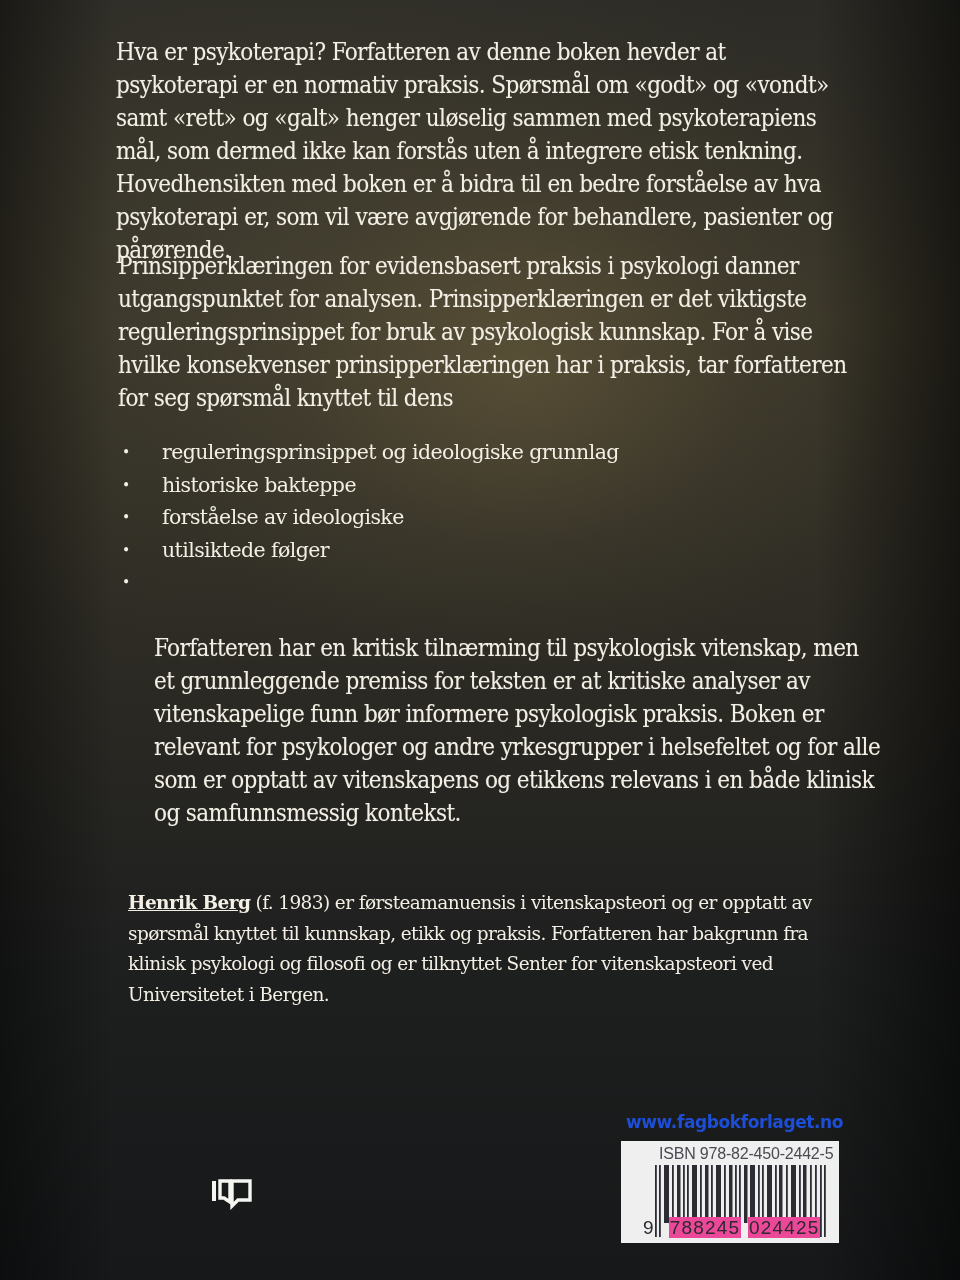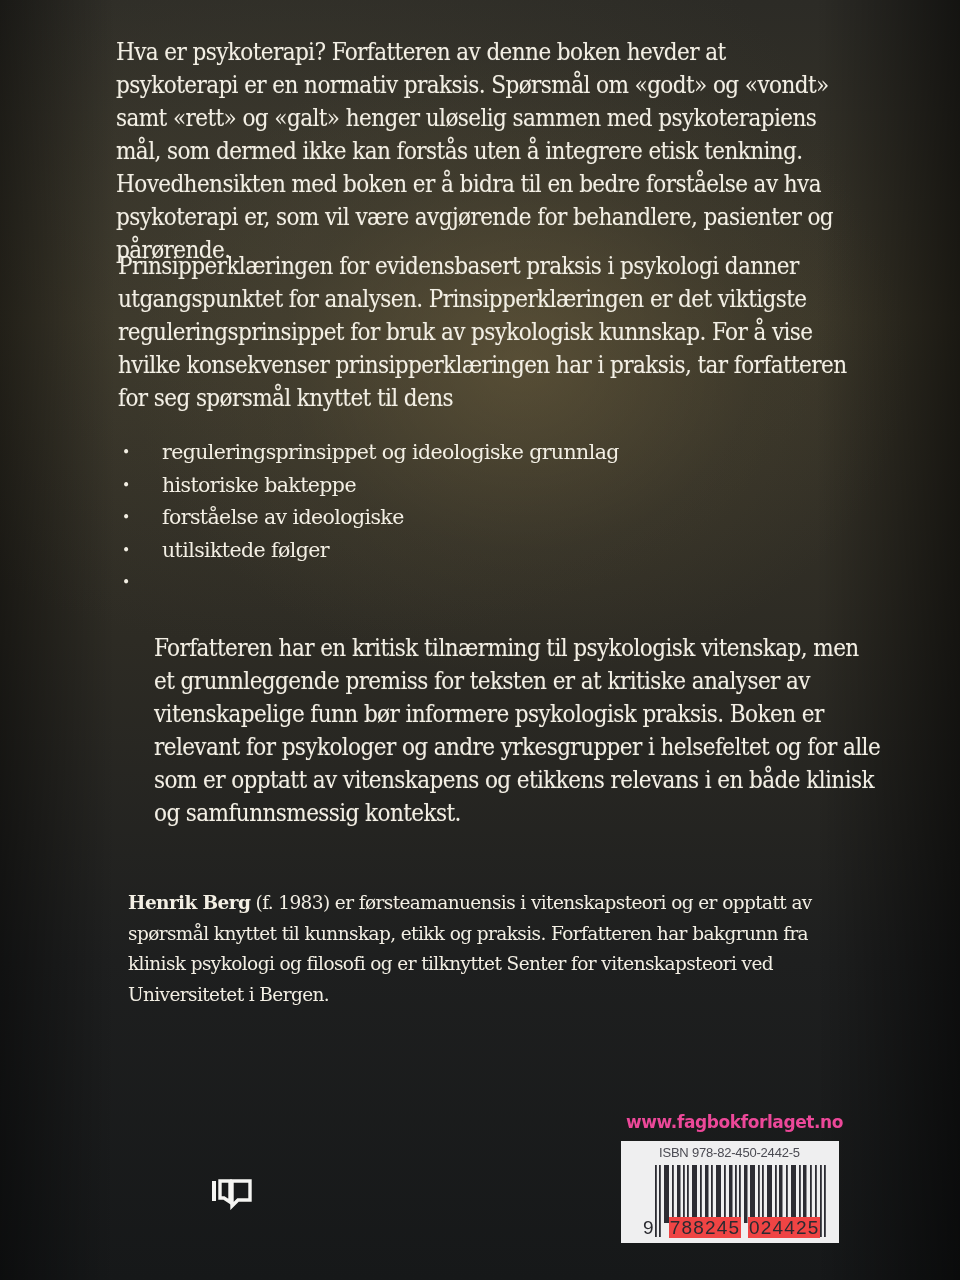--- a/index.html
+++ b/index.html
@@ -67,21 +67,21 @@
     .bio {
       position: absolute;
       top: 852px;
       left: 12px;
       width: 720px;
       font-size: 18.5px;
       line-height: 30.5px;
       letter-spacing: -0.6px;
       margin: 0;
     }
-    .bio b { font-weight: bold; }
+    .bio b { font-weight: bold; text-decoration: underline; }
     .publisher {
       position: absolute;
       left: 132px;
       top: 1176px;
       width: 200px;
       text-align: center;
     }
     .publisher-logo {
       display: block;
       margin: 0 auto 4px auto;
@@ -95,59 +95,59 @@
       letter-spacing: 1px;
       color: #f5f5f2;
     }
     .website {
       position: absolute;
       left: 626px;
       top: 1112px;
       font-family: "DejaVu Sans", "Liberation Sans", sans-serif;
       font-weight: bold;
       font-size: 17px;
-      color: #ec4899;
+      color: #1d4ed8;
       letter-spacing: -0.4px;
     }
     .barcode-box {
       position: absolute;
       left: 621px;
       top: 1141px;
       width: 218px;
       height: 102px;
       background: #efeff0;
       color: #2c2c33;
       font-family: "Liberation Sans", "DejaVu Sans", sans-serif;
     }
     .isbn-text {
       position: absolute;
       left: 38px;
       top: 4px;
-      font-size: 13px;
+      font-size: 16px;
       color: #4a4a52;
       letter-spacing: -0.2px;
     }
     .bars {
       position: absolute;
       left: 34px;
       top: 24px;
       width: 172px;
       height: 72px;
     }
     .barcode-digits {
       position: absolute;
       left: 22px;
       top: 76px;
       font-size: 19px;
       letter-spacing: 1.2px;
       color: #2a2a30;
       background: transparent;
     }
     .barcode-digits span.first { margin-right: 14px; }
-    .barcode-digits span.grp { background: #ef4444; padding: 0 1px; }
+    .barcode-digits span.grp { background: #ec4899; padding: 0 1px; }
   </style>
 </head>
 <body>
 
 <div class="vignette"></div>
 
 <div class="page">
   <p class="para p1">Hva er psykoterapi? Forfatteren av denne boken hevder at psykoterapi er en normativ praksis. Spørsmål om «godt» og «vondt» samt «rett» og «galt» henger uløselig sammen med psykoterapiens mål, som dermed ikke kan forstås uten å integrere etisk tenkning. Hovedhensikten med boken er å bidra til en bedre forståelse av hva psykoterapi er, som vil være avgjørende for behandlere, pasienter og pårørende.</p>
   <p class="para p2">Prinsipperklæringen for evidensbasert praksis i psykologi danner utgangspunktet for analysen. Prinsipperklæringen er det viktigste reguleringsprinsippet for bruk av psykologisk kunnskap. For å vise hvilke konsekvenser prinsipperklæringen har i praksis, tar forfatteren for seg spørsmål knyttet til dens</p>
 

